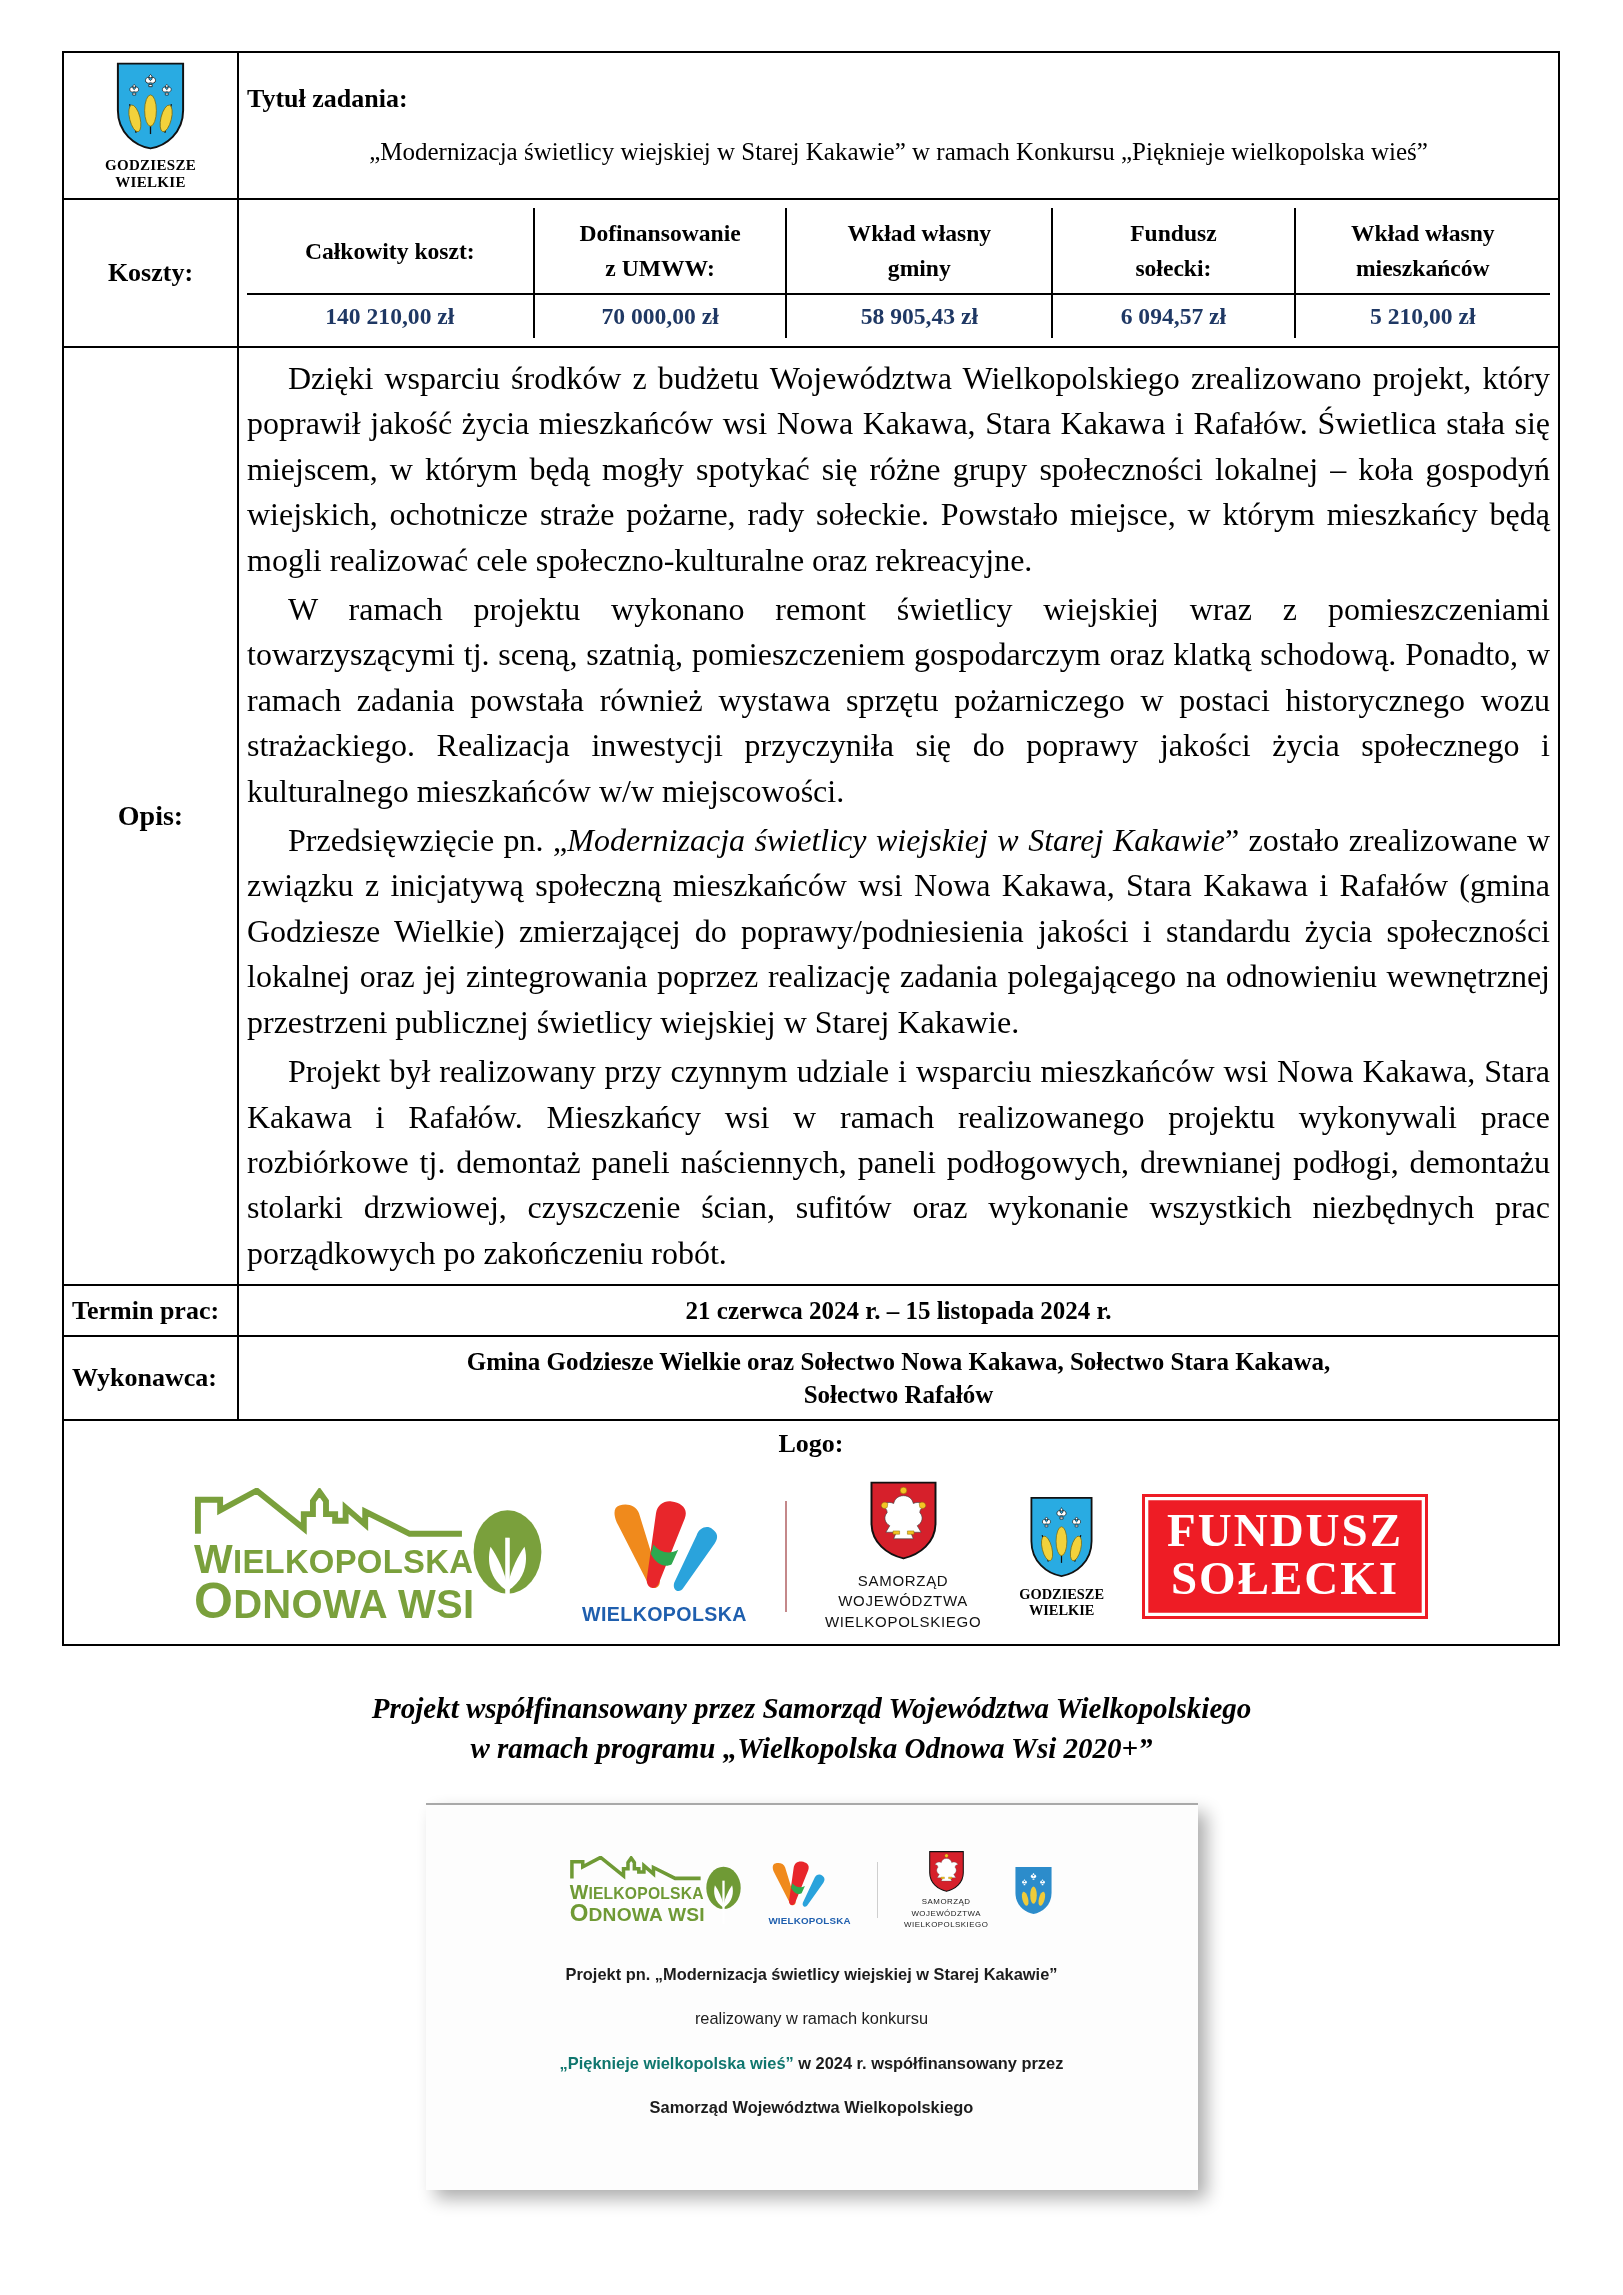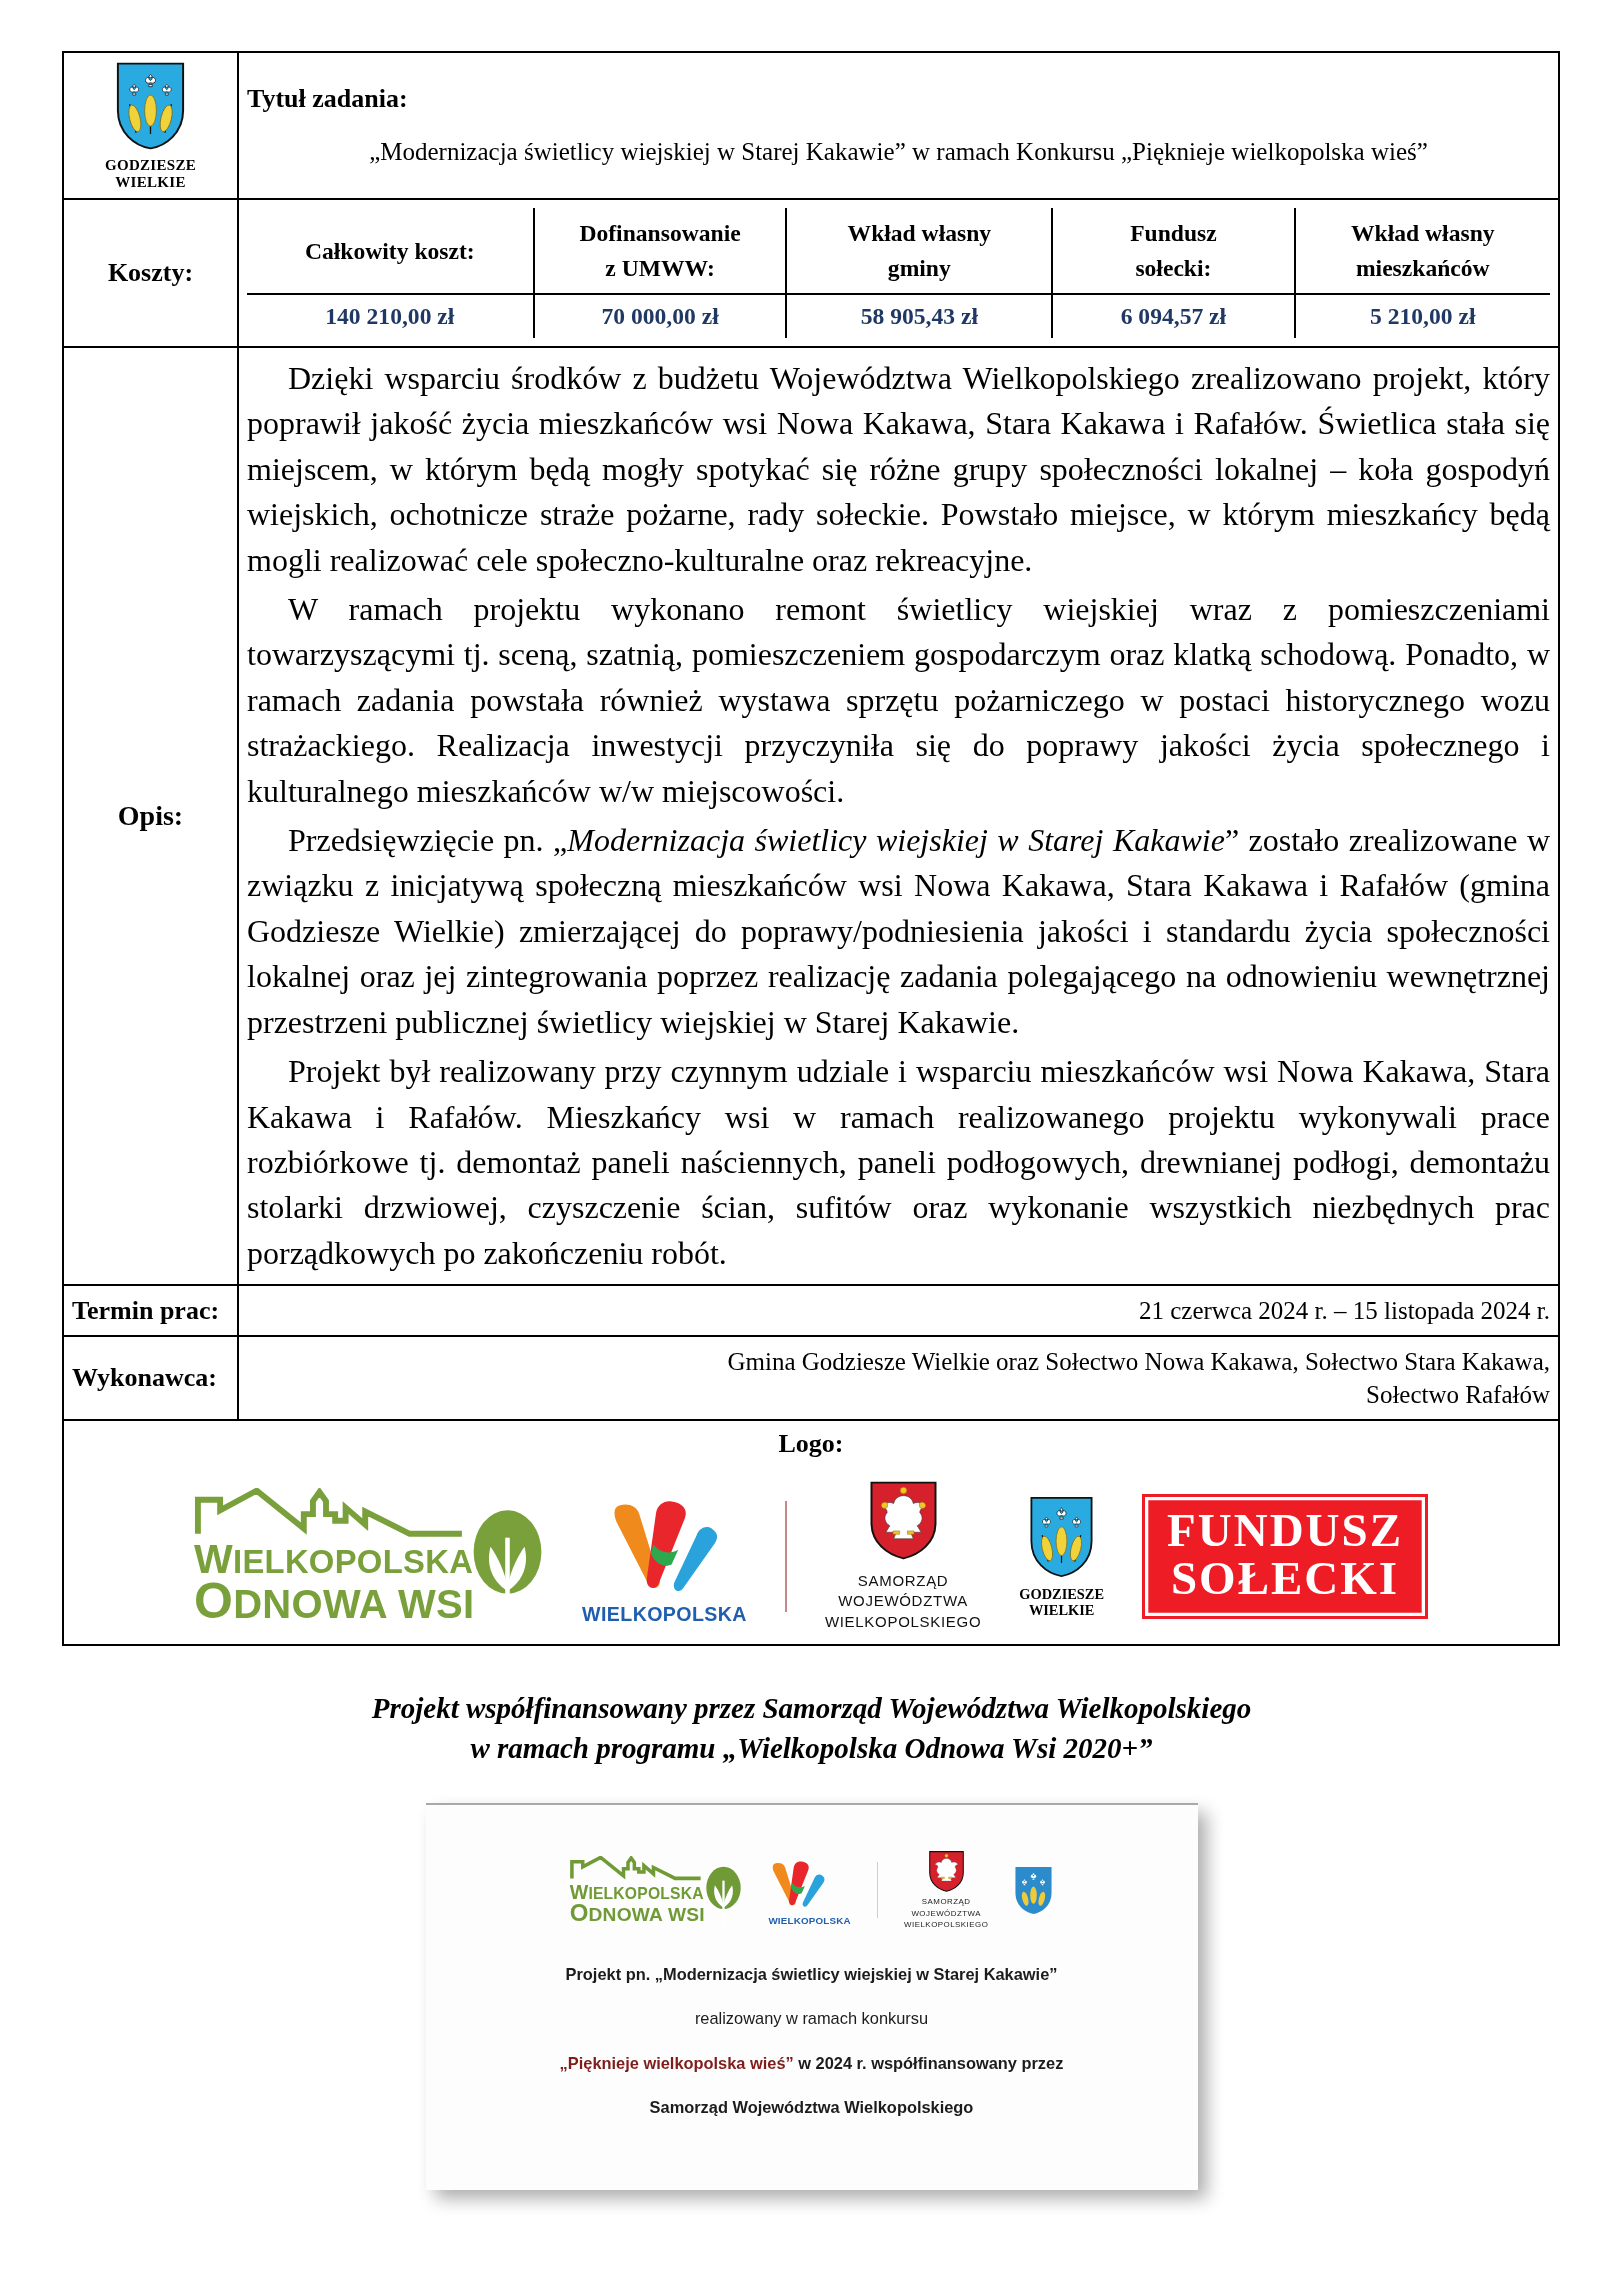--- a/index.html
+++ b/index.html
@@ -109,22 +109,22 @@
   .opis-cell em { font-style: italic; }
 
   
   .row-label {
     font-size: 26px;
     font-weight: bold;
     padding: 17px 6.5px 17px 14.4px;
   }
   .row-value {
     font-size: 25px;
-    font-weight: normal;
-    text-align: right;
+    font-weight: bold;
+    text-align: center;
     line-height: 1.32;
     padding: 19.6px 26px;
   }
 
   
   .logo-cell { padding: 11.8px 19.6px 26px 19.6px; }
   .logo-title {
     text-align: center;
     font-size: 26px;
     font-weight: bold;
@@ -265,21 +265,21 @@
     font-family: "Liberation Sans", sans-serif;
     color: #1c1c1c;
   }
   .plaque-body .c {
     text-align: center;
     font-size: 16.4px;
     line-height: 1.18;
     margin-bottom: 25px;
   }
   .plaque-body .c.bold { font-weight: bold; }
-  .plaque-body .green { color: #7f1d1d; font-weight: bold; }
+  .plaque-body .green { color: #0f766e; font-weight: bold; }
   .plaque-money {
     margin-top: 35px;
   }
   .plaque-money div {
     font-size: 15px;
     line-height: 1.2;
     margin-bottom: 25px;
   }
   .plaque-money div.bold { font-weight: bold; }
   .plaque-money div:last-child { margin-bottom: 0; }

